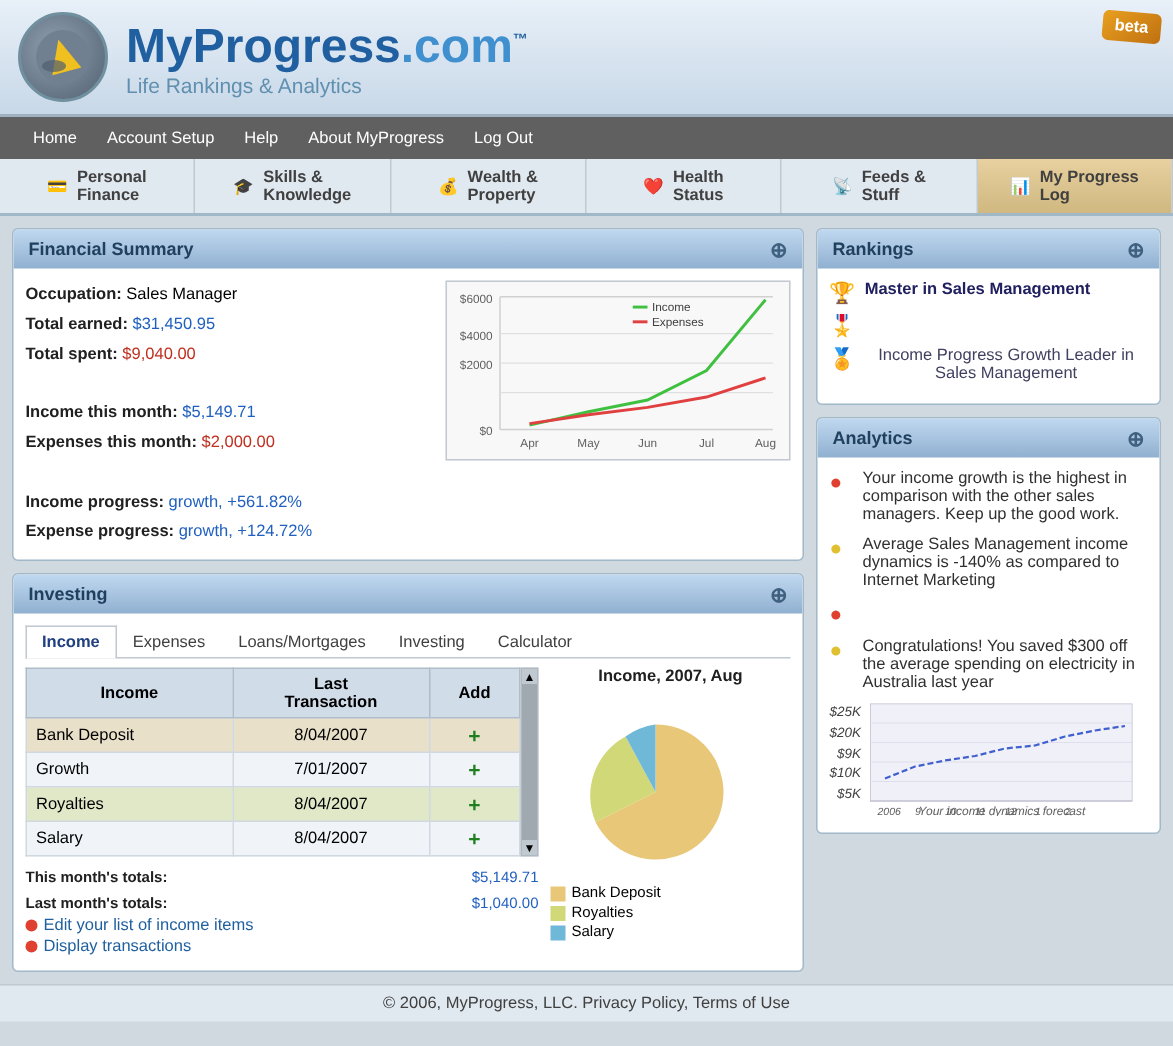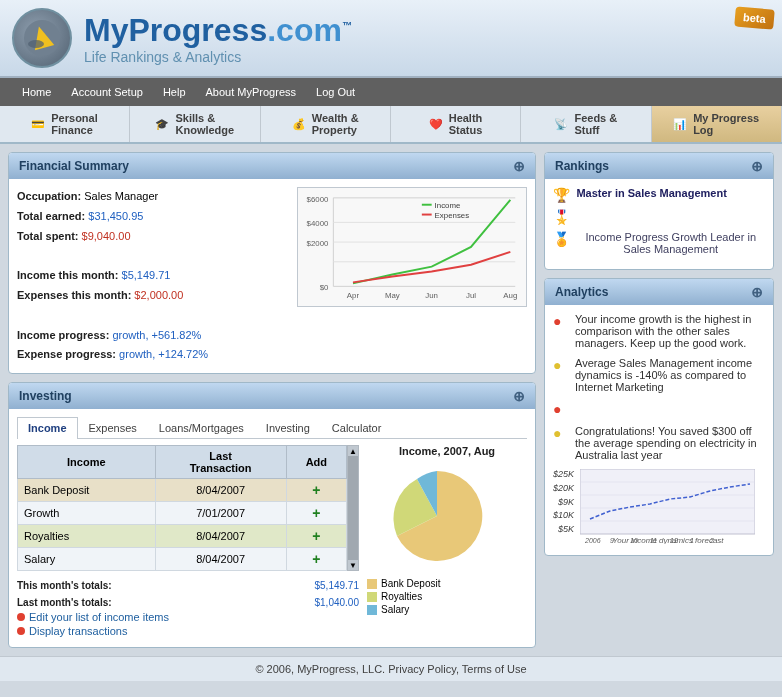--- a/index.html
+++ b/index.html
@@ -65,21 +65,21 @@
     .add-btn { color: #208020; font-size: 14px; cursor: pointer; font-weight: bold; }
     .row-bank { background: #e8e0c8; }
     .row-royalties { background: #e0e8c8; }
     .row-salary { background: #c8e0f0; }
     .totals-row { font-size: 10px; padding: 3px 0; }
     .totals-label { font-weight: bold; color: #202020; }
     .totals-value { color: #2060c0; float: right; }
 
     
     .pie-area { width: 160px; }
-    .pie-title { font-size: 11px; font-weight: bold; text-align: center; color: #202020; margin-bottom: 4px; }
+    .pie-title { font-size: 11px; font-weight: bold; text-align: center; color: #202020; margin-bottom: 16px; }
     .pie-legend { font-size: 10px; margin-top: 4px; }
     .legend-item { display: flex; align-items: center; gap: 4px; margin-bottom: 2px; }
     .legend-color { width: 10px; height: 10px; }
 
     
     .edit-links { margin-top: 0; font-size: 11px; }
     .edit-link { display: flex; align-items: center; gap: 4px; color: #2060a0; cursor: pointer; margin-bottom: 2px; }
     .edit-dot { width: 8px; height: 8px; background: #e04030; border-radius: 50%; }
 
     

